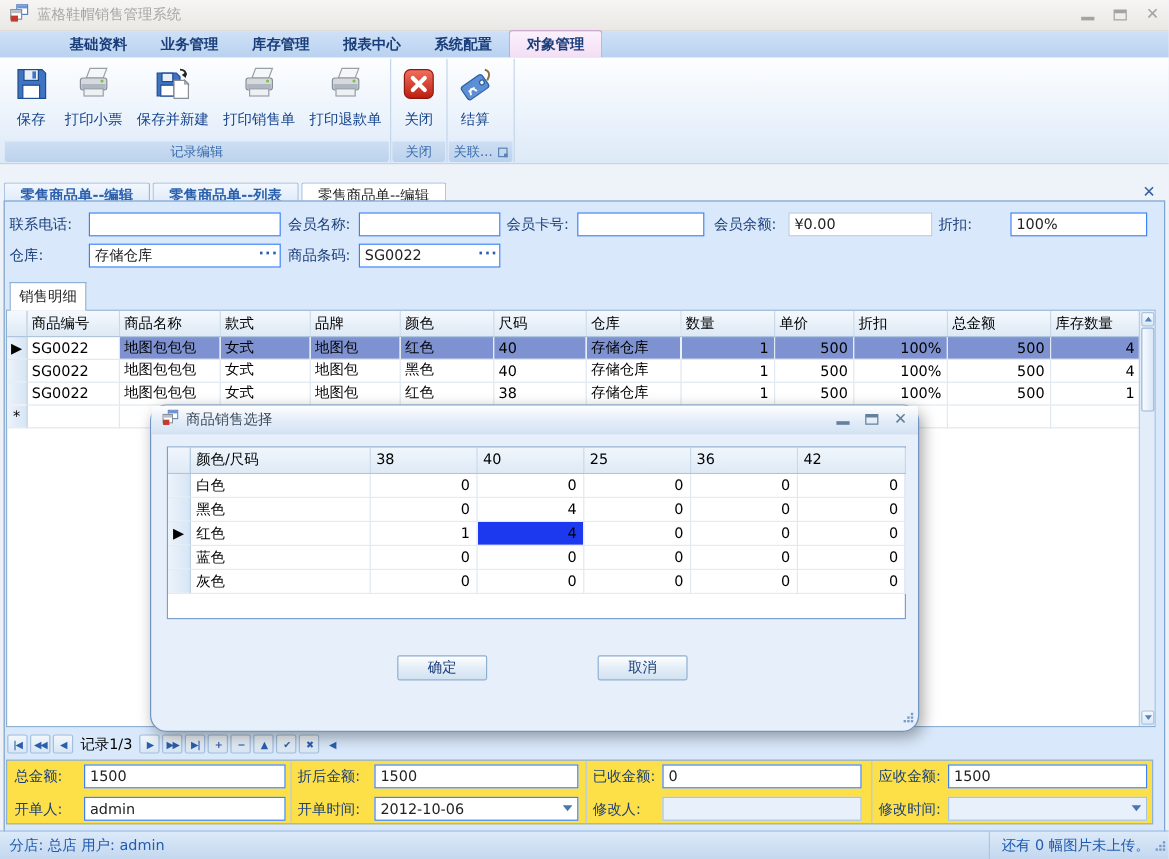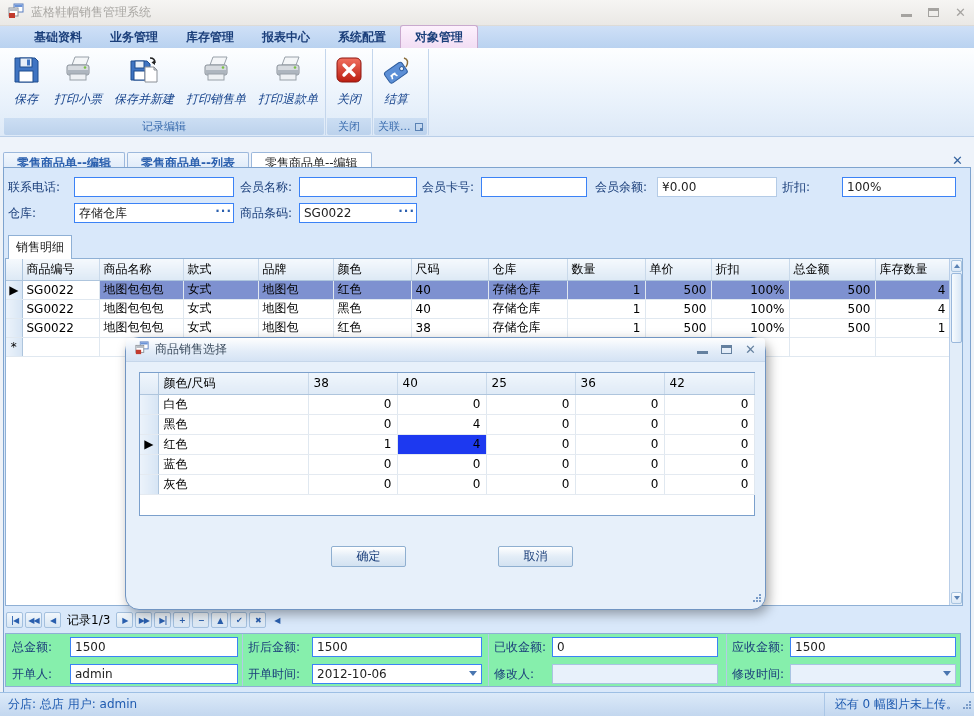--- a/index.html
+++ b/index.html
@@ -12,31 +12,31 @@
     background:linear-gradient(#f6f5f3,#eae8e5); border-bottom:1px solid #dddbd7;
     display:flex; align-items:center; padding:0 8px; gap:7px; }
   .title-text { color:#a9a7a3; font-size:12px; }
   .win-controls { margin-left:auto; display:flex; gap:16px; align-items:center; color:#a5a3a0; }
   .ctl-min { width:11px; height:9px; border-bottom:3px solid currentColor; }
   .ctl-max { width:11px; height:9px; border:1px solid currentColor; border-top:3px solid currentColor; }
   .ctl-close { font-size:13px; font-weight:bold; line-height:1; }
 
   
   .menubar { position:absolute; top:26px; left:0; right:0; height:22px;
-    background:linear-gradient(#cfe0f7,#b9d2f0); display:flex; align-items:flex-end; padding-left:20px; }
+    background:linear-gradient(#cfe0f7,#b9d2f0); display:flex; align-items:flex-end; padding-left:44px; }
   .menu-tab { padding:3px 14px 2px; color:#1a3e7a; font-weight:bold; font-size:12px; }
   .menu-tab.selected { background:linear-gradient(#fdf1fd,#f2def4); border:1px solid #c9a9ce;
     border-bottom:none; border-radius:3px 3px 0 0; }
 
   
   .ribbon { position:absolute; top:48px; left:0; right:0; height:89px;
     background:linear-gradient(#fdfeff,#e8f1fb 65%,#dde9f7); border-bottom:1px solid #b9cee8;
     display:flex; align-items:stretch; padding:1px 0 1px 3px; }
   .rgroup { display:flex; flex-direction:column; border-right:1px solid #c4d6ec; padding:0 1px; }
-  .rgroup-buttons { flex:1; display:flex; align-items:stretch;font-style:italic; }
+  .rgroup-buttons { flex:1; display:flex; align-items:stretch; }
   .rbtn { display:flex; flex-direction:column; align-items:center; justify-content:flex-start;
     padding:5px 6px 2px; gap:5px; color:#15428b; font-size:12px; white-space:nowrap; border-radius:3px; }
   .icon32 { width:32px; height:32px; }
   .rgroup-caption { height:17px; background:linear-gradient(#ccdef3,#bcd2ec); color:#3a6cae;
     text-align:center; font-size:11px; line-height:16px; border-radius:0 0 2px 2px;
     display:flex; align-items:center; justify-content:center; gap:4px; padding:0 4px; }
   .launcher { width:8px; height:8px; border:1px solid #5a82b4; display:inline-block; position:relative; }
   .launcher::after { content:""; position:absolute; right:-1px; bottom:-1px; width:3px; height:3px; background:#5a82b4; }
 
   
@@ -91,21 +91,21 @@
 
   
   .navigator { position:absolute; left:2px; top:442px; height:20px; display:flex; align-items:center; gap:2px; }
   .navbtn { width:17px; height:16px; background:linear-gradient(#f2f7fc,#d8e6f4); border:1px solid #a4c0de;
     border-radius:2px; color:#2a5fae; font-size:8px; display:flex; align-items:center; justify-content:center;
     font-weight:bold; letter-spacing:-1px; }
   .nav-label { color:#000; margin:0 4px; font-size:12px; }
 
   
   .footer { position:absolute; left:1px; top:465px; width:956px; height:54px;
-    border:1px solid #8fb0d5; background:#86efac; }
+    border:1px solid #8fb0d5; background:#fde047; }
   .fsep { position:absolute; top:0; bottom:0; width:1px; background:#b3cbe6; }
   .ffield.dim { background:#e8f1fb; border-color:#a9c4e2; }
 
   
   .statusbar { position:absolute; left:0; right:0; top:692px; height:24px;
     background:linear-gradient(#dcEAf9,#c3d7ef); border-top:1px solid #9dbfe4;
     display:flex; align-items:center; color:#1f5bb0; padding-left:8px; font-size:12px; }
   .status-right { margin-left:auto; display:flex; align-items:center; height:100%;
     border-left:1px solid #aac6e6; padding:0 16px 0 10px; gap:8px; }
   .grip { position:absolute; right:2px; bottom:3px; }

